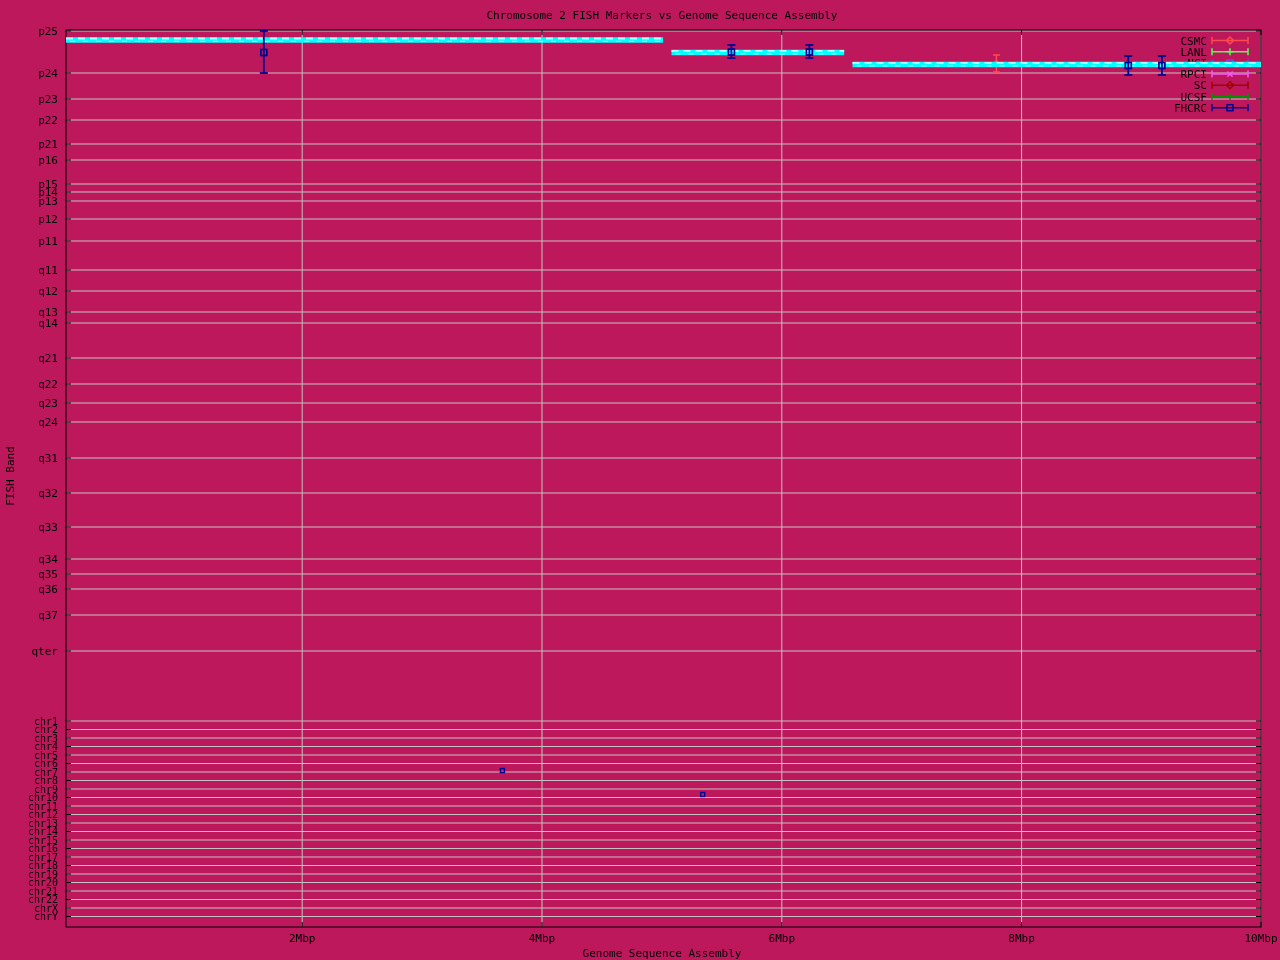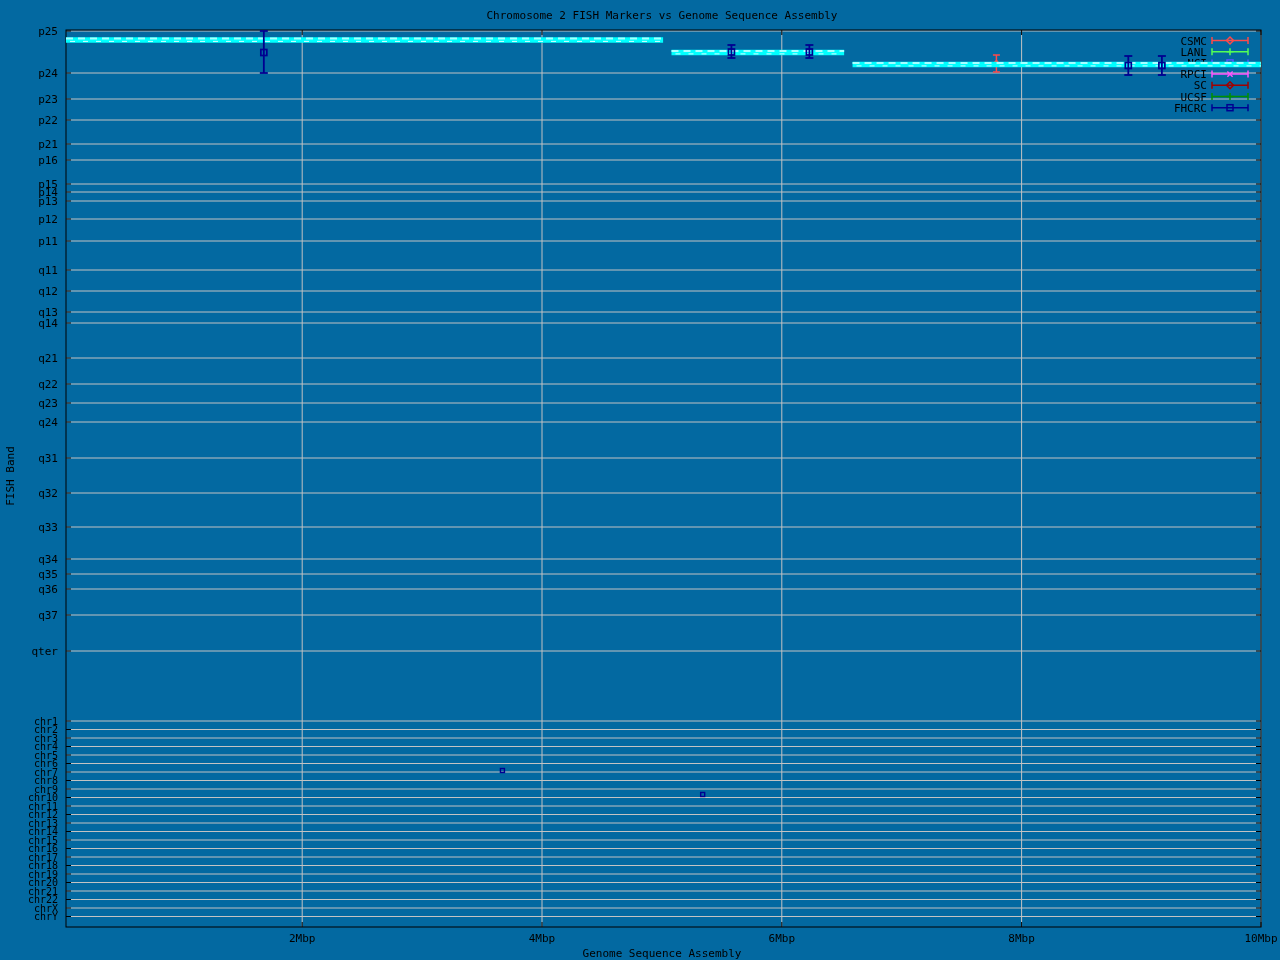--- a/index.html
+++ b/index.html
@@ -1,16 +1,16 @@
 <!DOCTYPE html>
 <html><head>
 <meta charset="utf-8">
 <style>
   html,body{margin:0;padding:0;background:#ffffff;}
-  .figure{position:relative;width:1280px;height:960px;background:#0369a1;overflow:hidden;}
+  .figure{position:relative;width:1280px;height:960px;background:#be185d;overflow:hidden;}
   svg text{font-family:"DejaVu Sans Mono", monospace;font-size:11px;fill:#000000;}
   svg text.small{font-size:10px;}
 </style>
 </head>
 <body>
 
 <div class="figure">
   <svg id="plot-svg" width="1280" height="960" viewBox="0 0 1280 960">
     <text x="662" y="19" text-anchor="middle">Chromosome 2 FISH Markers vs Genome Sequence Assembly</text>
     <text x="662" y="957" text-anchor="middle">Genome Sequence Assembly</text>

